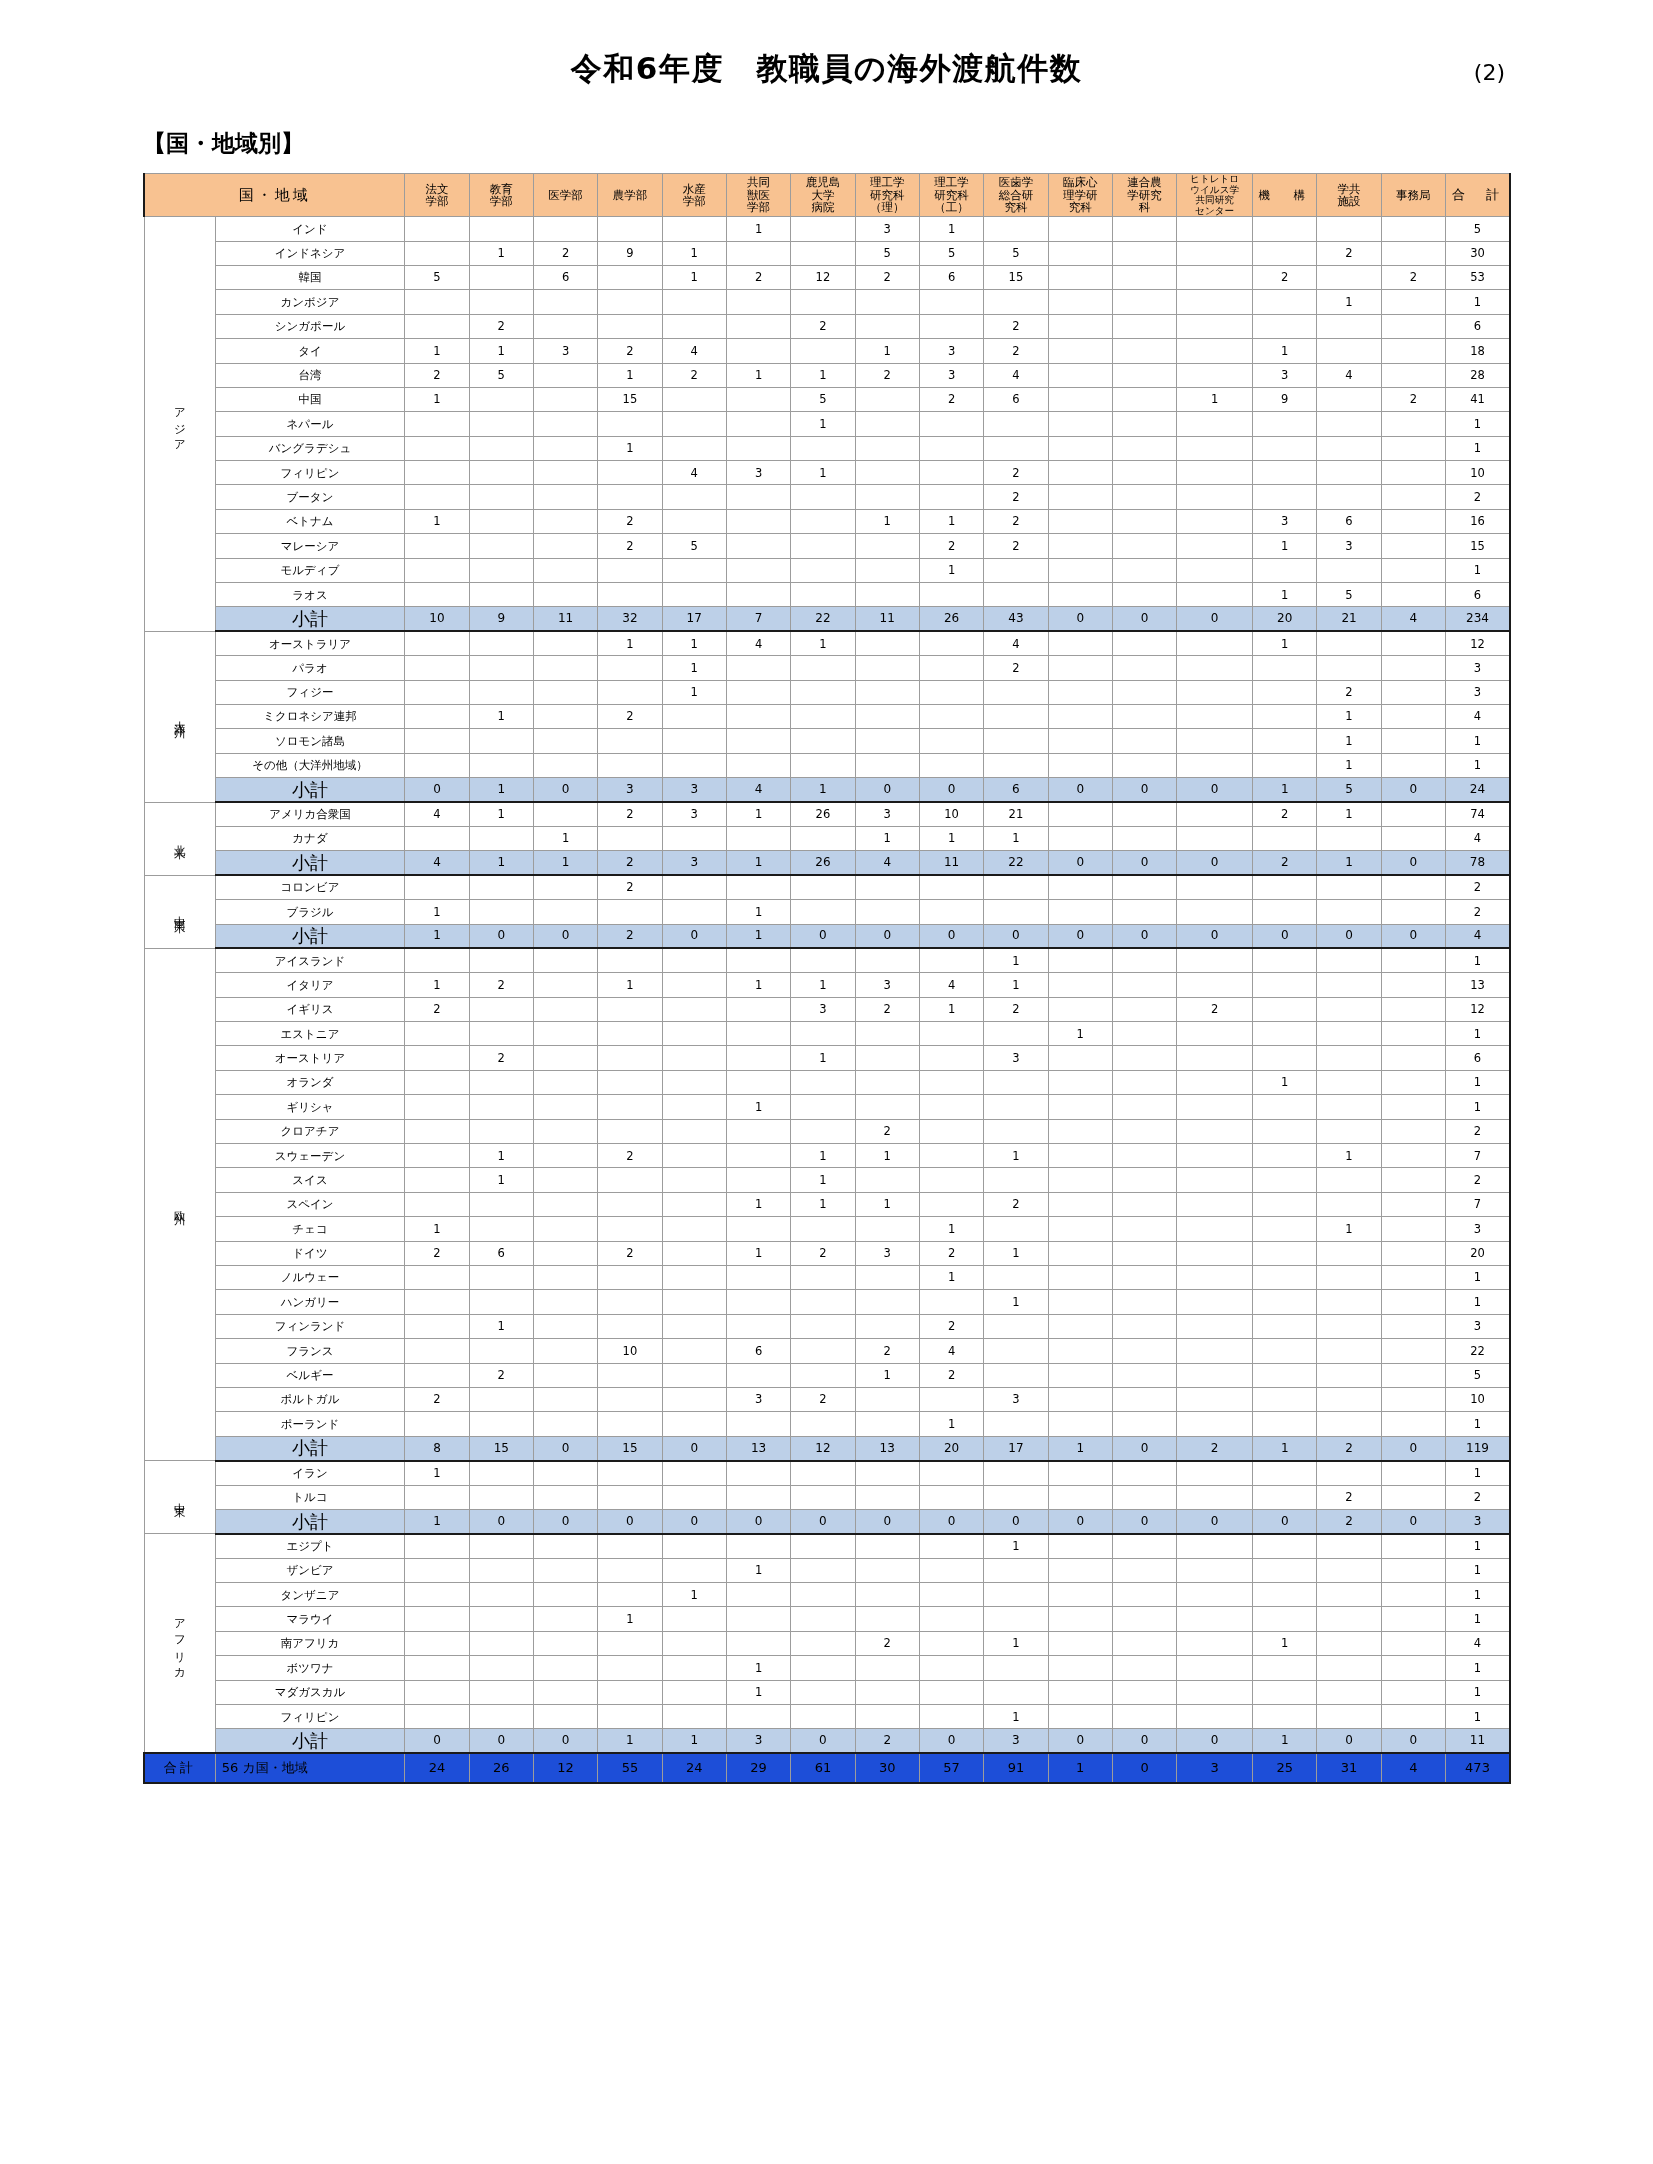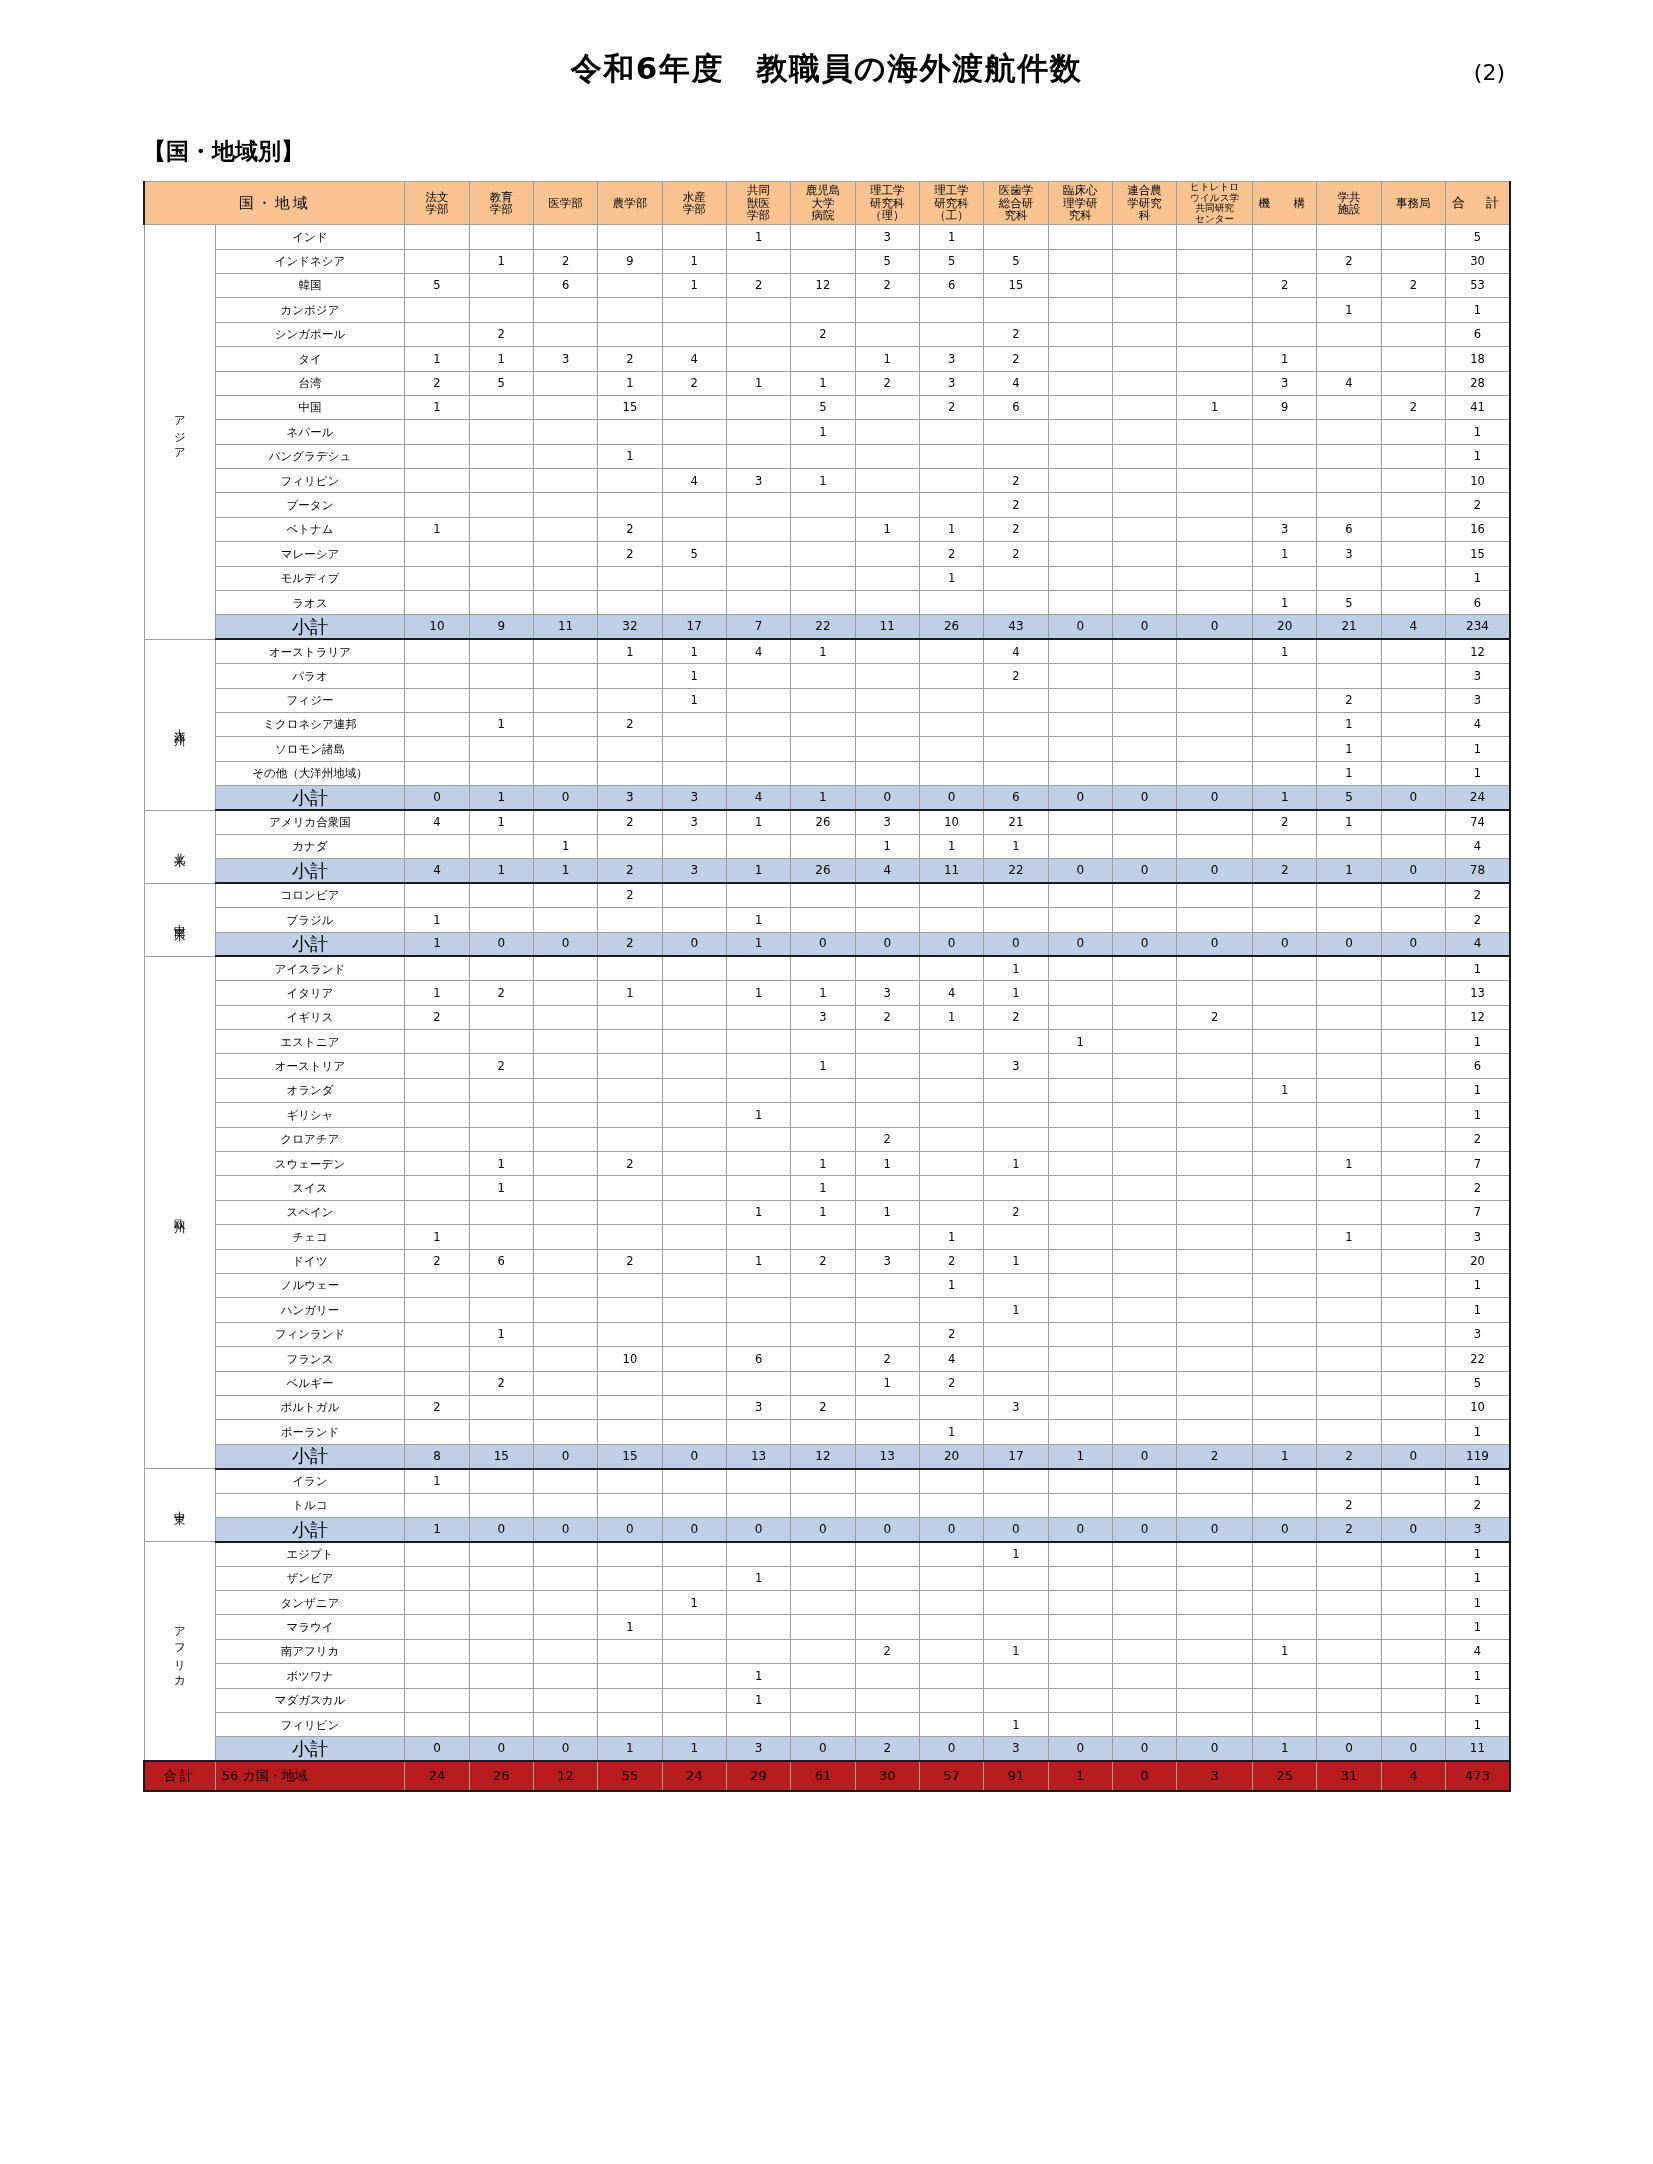--- a/index.html
+++ b/index.html
@@ -36,21 +36,21 @@
   }
   .page-no {
     position: absolute;
     right: 148px;
     top: 12px;
     font-size: 22px;
     font-family: "DejaVu Sans", "Liberation Sans", sans-serif;
   }
   .subtitle {
     margin-left: 143px;
-    margin-top: 10px;
+    margin-top: 2px;
     font-size: 23px;
     font-weight: bold;
     font-family: "DejaVu Sans", "Liberation Sans", sans-serif;
   }
   .table-wrap {
     margin-left: 143px;
     margin-top: 14px;
     width: 1368px;
   }
   table.grid {
@@ -116,21 +116,21 @@
     white-space: nowrap;
   }
   tr.subtotal td {
     background: #bdd0e8;
     font-size: 12px;
   }
   tr.subtotal td.name-cell {
     font-size: 18px;
   }
   tr.grandtotal td {
-    background: #b91c1c;
+    background: #1d4ed8;
     font-size: 13px;
     height: 30px;
     border-top: 2px solid #1a1a1a;
     border-bottom: 2px solid #1a1a1a;
   }
   tr.grandtotal td.gt-label {
     border-left: 2px solid #1a1a1a;
     letter-spacing: 3px;
   }
   tr.grandtotal td.name-cell {

